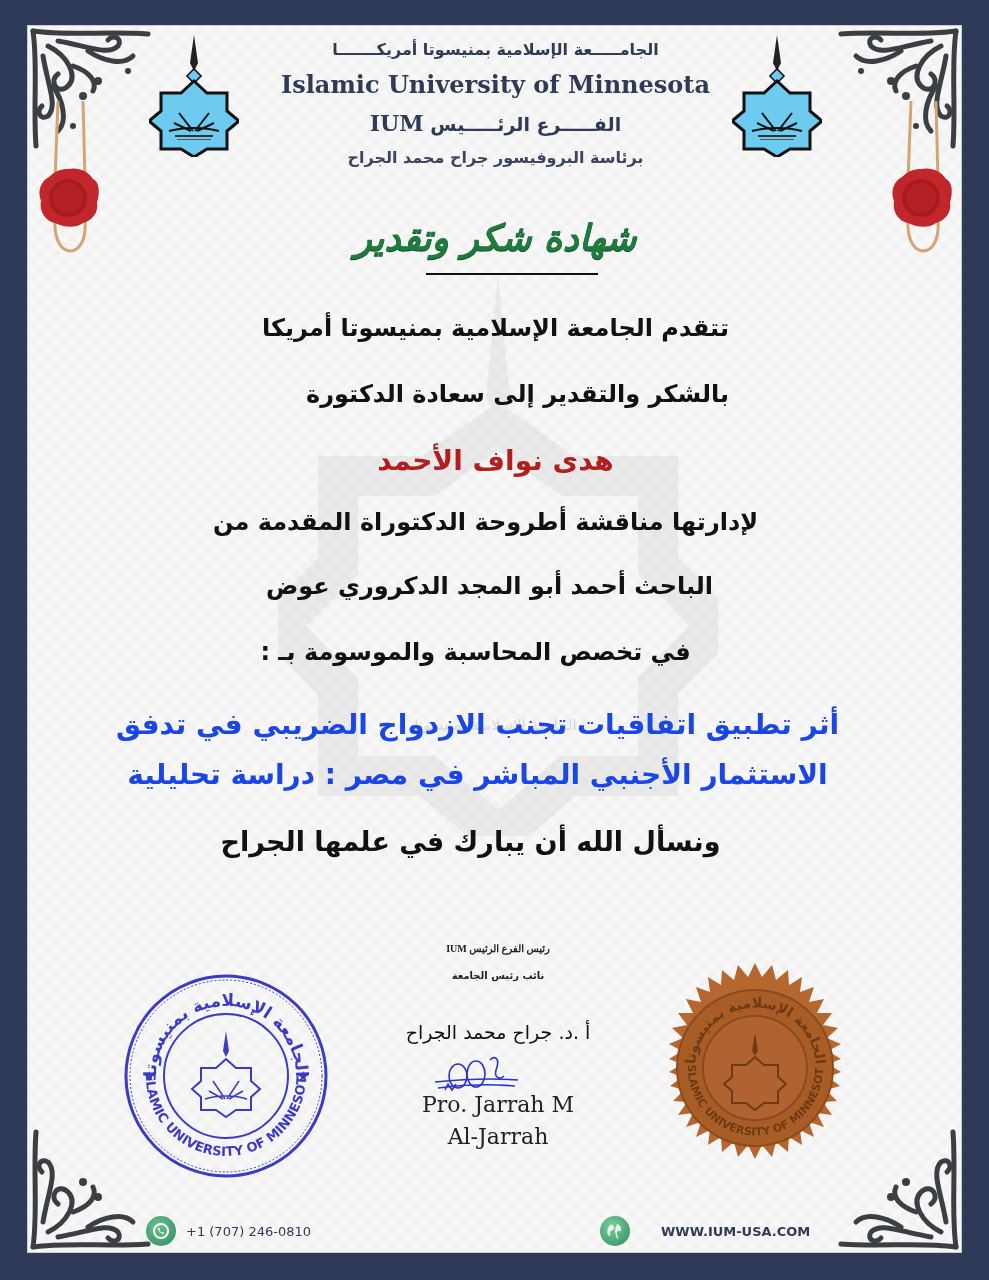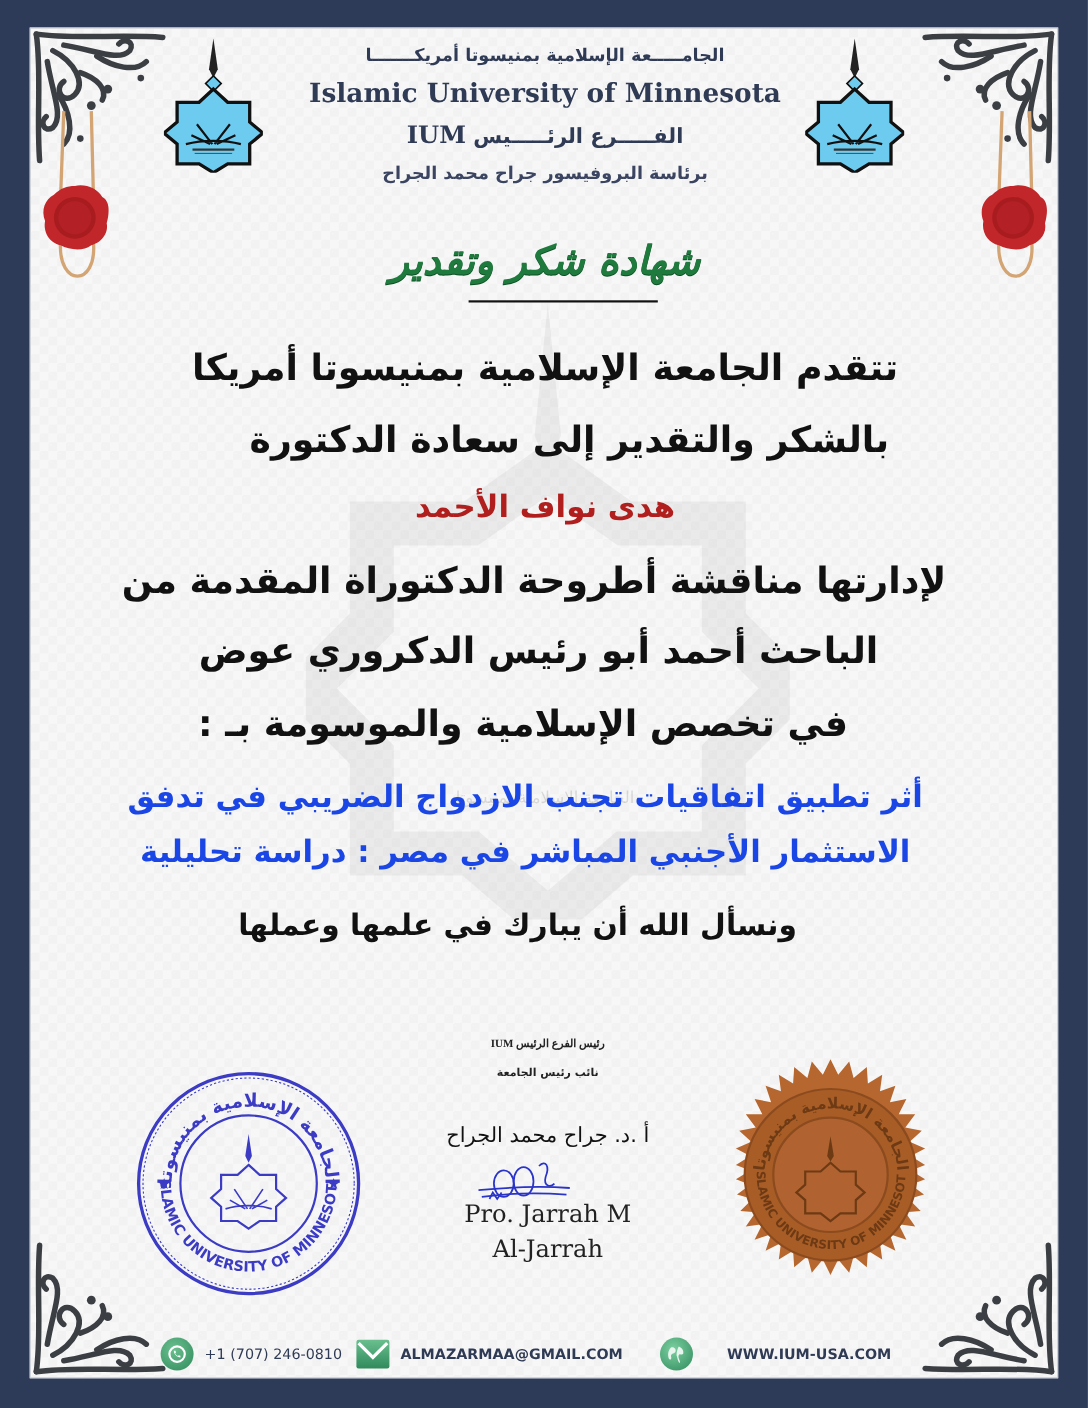--- a/index.html
+++ b/index.html
@@ -63,21 +63,21 @@
     position: absolute; left: 0; width: 935px; top: 190px; text-align: center;
     font-family: "DejaVu Serif", serif; font-size: 36px; font-style: italic; font-weight: bold;
     color: #1f7a3e; direction: rtl;
     text-shadow: 0 1px 0 #0e4d24;
   }
   .title-line { position: absolute; left: 398px; top: 247px; width: 172px; height: 2px; background: #111; }
 
   
   .line {
     position: absolute; left: 0; width: 935px; text-align: center; direction: rtl;
-    font-weight: bold; color: #111; font-size: 33px;
+    font-weight: bold; color: #111; font-size: 24px;
   }
   .l1 { top: 288px; }
   .l2 { top: 354px; padding-left: 44px; }
   .l3 { top: 418px; color: #b01e1e; font-size: 28px; }
   .l4 { top: 482px; left: -10px; }
   .l5 { top: 546px; left: -6px; }
   .l6 { top: 612px; left: -20px; }
   .t1 { top: 682px; color: #1b46e6; font-size: 28px; left: -18px; }
   .t2 { top: 732px; color: #1b46e6; font-size: 28px; left: -18px; }
   .l7 { top: 800px; font-size: 27px; left: -25px; }
@@ -241,25 +241,25 @@
   </div>
   <div class="hdr hdr-ar3">برئاسة البروفيسور جراح محمد الجراح</div>
 
   <div class="cert-title">شهادة شكر وتقدير</div>
   <div class="title-line"></div>
 
   <div class="line l1">تتقدم الجامعة الإسلامية بمنيسوتا أمريكا</div>
   <div class="line l2">بالشكر والتقدير إلى سعادة الدكتورة</div>
   <div class="line l3">هدى نواف الأحمد</div>
   <div class="line l4">لإدارتها مناقشة أطروحة الدكتوراة المقدمة من</div>
-  <div class="line l5">الباحث أحمد أبو رئيس الدكروري عوض</div>
-  <div class="line l6">في تخصص الإسلامية والموسومة بـ :</div>
+  <div class="line l5">الباحث أحمد أبو المجد الدكروري عوض</div>
+  <div class="line l6">في تخصص المحاسبة والموسومة بـ :</div>
   <div class="line t1">أثر تطبيق اتفاقيات تجنب الازدواج الضريبي في تدفق</div>
   <div class="line t2">الاستثمار الأجنبي المباشر في مصر : دراسة تحليلية</div>
-  <div class="line l7">ونسأل الله أن يبارك في علمها وعملها</div>
+  <div class="line l7">ونسأل الله أن يبارك في علمها الجراح</div>
 
   <div class="blue-stamp">
     <svg viewBox="0 0 210 210">
       <defs>
         <path id="arcTop" d="M35 105 A70 70 0 0 1 175 105"></path>
         <path id="arcBot" d="M25 105 A80 80 0 0 0 185 105"></path>
       </defs>
       <circle cx="105" cy="105" r="100" fill="none" stroke="#3b3bc4" stroke-width="3"></circle>
       <circle cx="105" cy="105" r="96" fill="none" stroke="#3b3bc4" stroke-width="1" stroke-dasharray="2 2"></circle>
       <circle cx="105" cy="105" r="62" fill="none" stroke="#3b3bc4" stroke-width="2"></circle>
@@ -310,28 +310,20 @@
   <div class="footer">
     <div class="f-item f-phone" style="left:118px;">
       <div class="f-icon" style="background: radial-gradient(circle at 40% 35%, #6bbf8f, #2f8a5c);">
         <svg width="18" height="18" viewBox="0 0 18 18">
           <circle cx="9" cy="9" r="7" fill="none" stroke="#fff" stroke-width="2"></circle>
           <path d="M6 6 C6 9 9 12 12 12 L12 10.5 L10.5 10 L9.8 10.8 C8.6 10.2 7.8 9.4 7.2 8.2 L8 7.5 L7.5 6 Z" fill="#fff"></path>
         </svg>
       </div>
       <span class="f-text">+1 (707) 246-0810</span>
     </div>
-    <div class="f-item" style="left:296px;">
-      <div style="width:30px;height:26px;background:linear-gradient(180deg,#6bbf8f,#2f8a5c);border-radius:2px;display:flex;align-items:flex-start;justify-content:center;">
-        <svg width="30" height="26" viewBox="0 0 30 26">
-            <path d="M2 3 L15 16 L28 3" fill="none" stroke="#fff" stroke-width="3"></path>
-          </svg>
-      </div>
-      <span class="f-text">ALMAZARMAA@GMAIL.COM</span>
-    </div>
     <div class="f-item" style="left:572px;gap:11px;">
       <div class="f-icon" style="background: radial-gradient(circle at 40% 35%, #7ccfa0, #2f8a5c);">
         <svg width="22" height="22" viewBox="0 0 22 22">
           <path d="M6 5 C9 4 11 7 10 9 C8 11 6 10 6 13 C7 16 5 17 4 15 C3 12 3 8 6 5 Z" fill="#e8f5ee"></path>
           <path d="M13 4 C16 5 18 8 17 11 C15 12 14 10 13 12 C12 15 15 17 14 19 C12 18 12 14 11 12 C11 9 12 6 13 4 Z" fill="#e8f5ee"></path>
         </svg>
       </div>
       <span class="f-text" style="margin-left:20px;">WWW.IUM-USA.COM</span>
     </div>
   </div>

